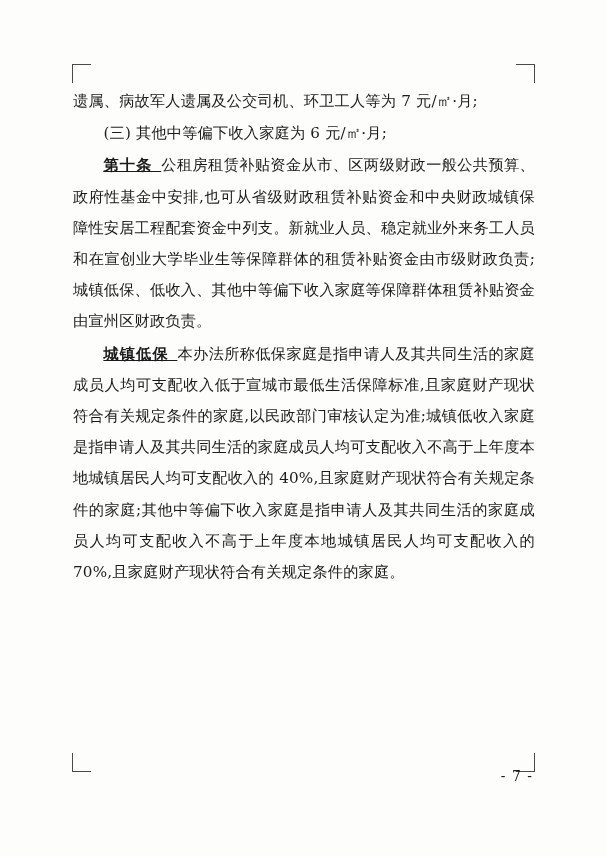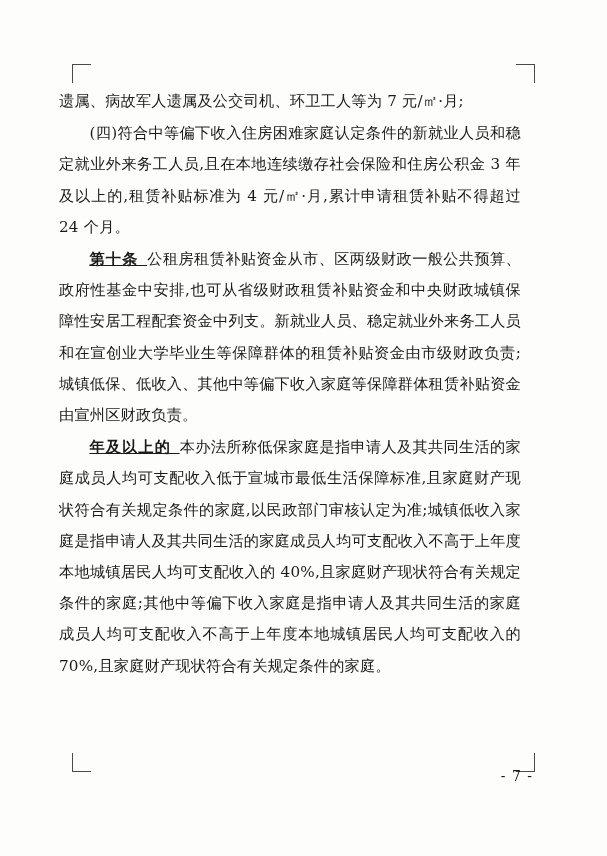--- a/index.html
+++ b/index.html
@@ -26,21 +26,21 @@
     width: 18px;
     height: 18px;
   }
   .crop.tl { left: 72px;  top: 64px;  border-left: 1px solid #4a4a4a; border-top: 1px solid #4a4a4a; }
   .crop.tr { right: 72px; top: 64px;  border-right: 1px solid #4a4a4a; border-top: 1px solid #4a4a4a; }
   .crop.bl { left: 72px;  bottom: 84px; border-left: 1px solid #4a4a4a; border-bottom: 1px solid #4a4a4a; }
   .crop.br { right: 72px; bottom: 84px; border-right: 1px solid #4a4a4a; border-bottom: 1px solid #4a4a4a; }
 
   .content {
     position: absolute;
-    left: 59px;
+    left: 73px;
     top: 86px;
     width: 462px;
   }
 
   p.para {
     margin: 0 0 1px 0;
     font-size: 15.2px;
     line-height: 31.2px;
     color: #1b1b1b;
     text-align: justify;
@@ -87,26 +87,26 @@
 
   <div class="crop tl"></div>
   <div class="crop tr"></div>
   <div class="crop bl"></div>
   <div class="crop br"></div>
 
   <div class="content">
 
     <p class="para first-line-flush">遗属、病故军人遗属及公交司机、环卫工人等为 7 元/㎡·月;</p>
 
+    <p class="para indent">(三) 其他中等偏下收入家庭为 6 元/㎡·月;</p>
 
-    <p class="para indent">(四)符合中等偏下收入住房困难家庭认定条件的新就业人员和稳定就业外来务工人员,且在本地连续缴存社会保险和住房公积金 3 年及以上的,租赁补贴标准为 4 元/㎡·月,累计申请租赁补贴不得超过 24 个月。</p>
 
     <p class="para indent gap-top"><span class="artnum">第十条 </span><span>公租房租赁补贴资金从市、区两级财政一般公共预算、政府性基金中安排,也可从省级财政租赁补贴资金和中央财政城镇保障性安居工程配套资金中列支。新就业人员、稳定就业外来务工人员和在宣创业大学毕业生等保障群体的租赁补贴资金由市级财政负责;城镇低保、低收入、其他中等偏下收入家庭等保障群体租赁补贴资金由宣州区财政负责。</span></p>
 
-    <p class="para indent gap-top"><span class="artnum">年及以上的 </span><span>本办法所称低保家庭是指申请人及其共同生活的家庭成员人均可支配收入低于宣城市最低生活保障标准,且家庭财产现状符合有关规定条件的家庭,以民政部门审核认定为准;城镇低收入家庭是指申请人及其共同生活的家庭成员人均可支配收入不高于上年度本地城镇居民人均可支配收入的 40%,且家庭财产现状符合有关规定条件的家庭;其他中等偏下收入家庭是指申请人及其共同生活的家庭成员人均可支配收入不高于上年度本地城镇居民人均可支配收入的 70%,且家庭财产现状符合有关规定条件的家庭。</span></p>
+    <p class="para indent gap-top"><span class="artnum">城镇低保 </span><span>本办法所称低保家庭是指申请人及其共同生活的家庭成员人均可支配收入低于宣城市最低生活保障标准,且家庭财产现状符合有关规定条件的家庭,以民政部门审核认定为准;城镇低收入家庭是指申请人及其共同生活的家庭成员人均可支配收入不高于上年度本地城镇居民人均可支配收入的 40%,且家庭财产现状符合有关规定条件的家庭;其他中等偏下收入家庭是指申请人及其共同生活的家庭成员人均可支配收入不高于上年度本地城镇居民人均可支配收入的 70%,且家庭财产现状符合有关规定条件的家庭。</span></p>
 
 
   </div>
 
   <div class="footer">
     <div class="footer-inner">- 7 -</div>
   </div>
 
 </div>
 

